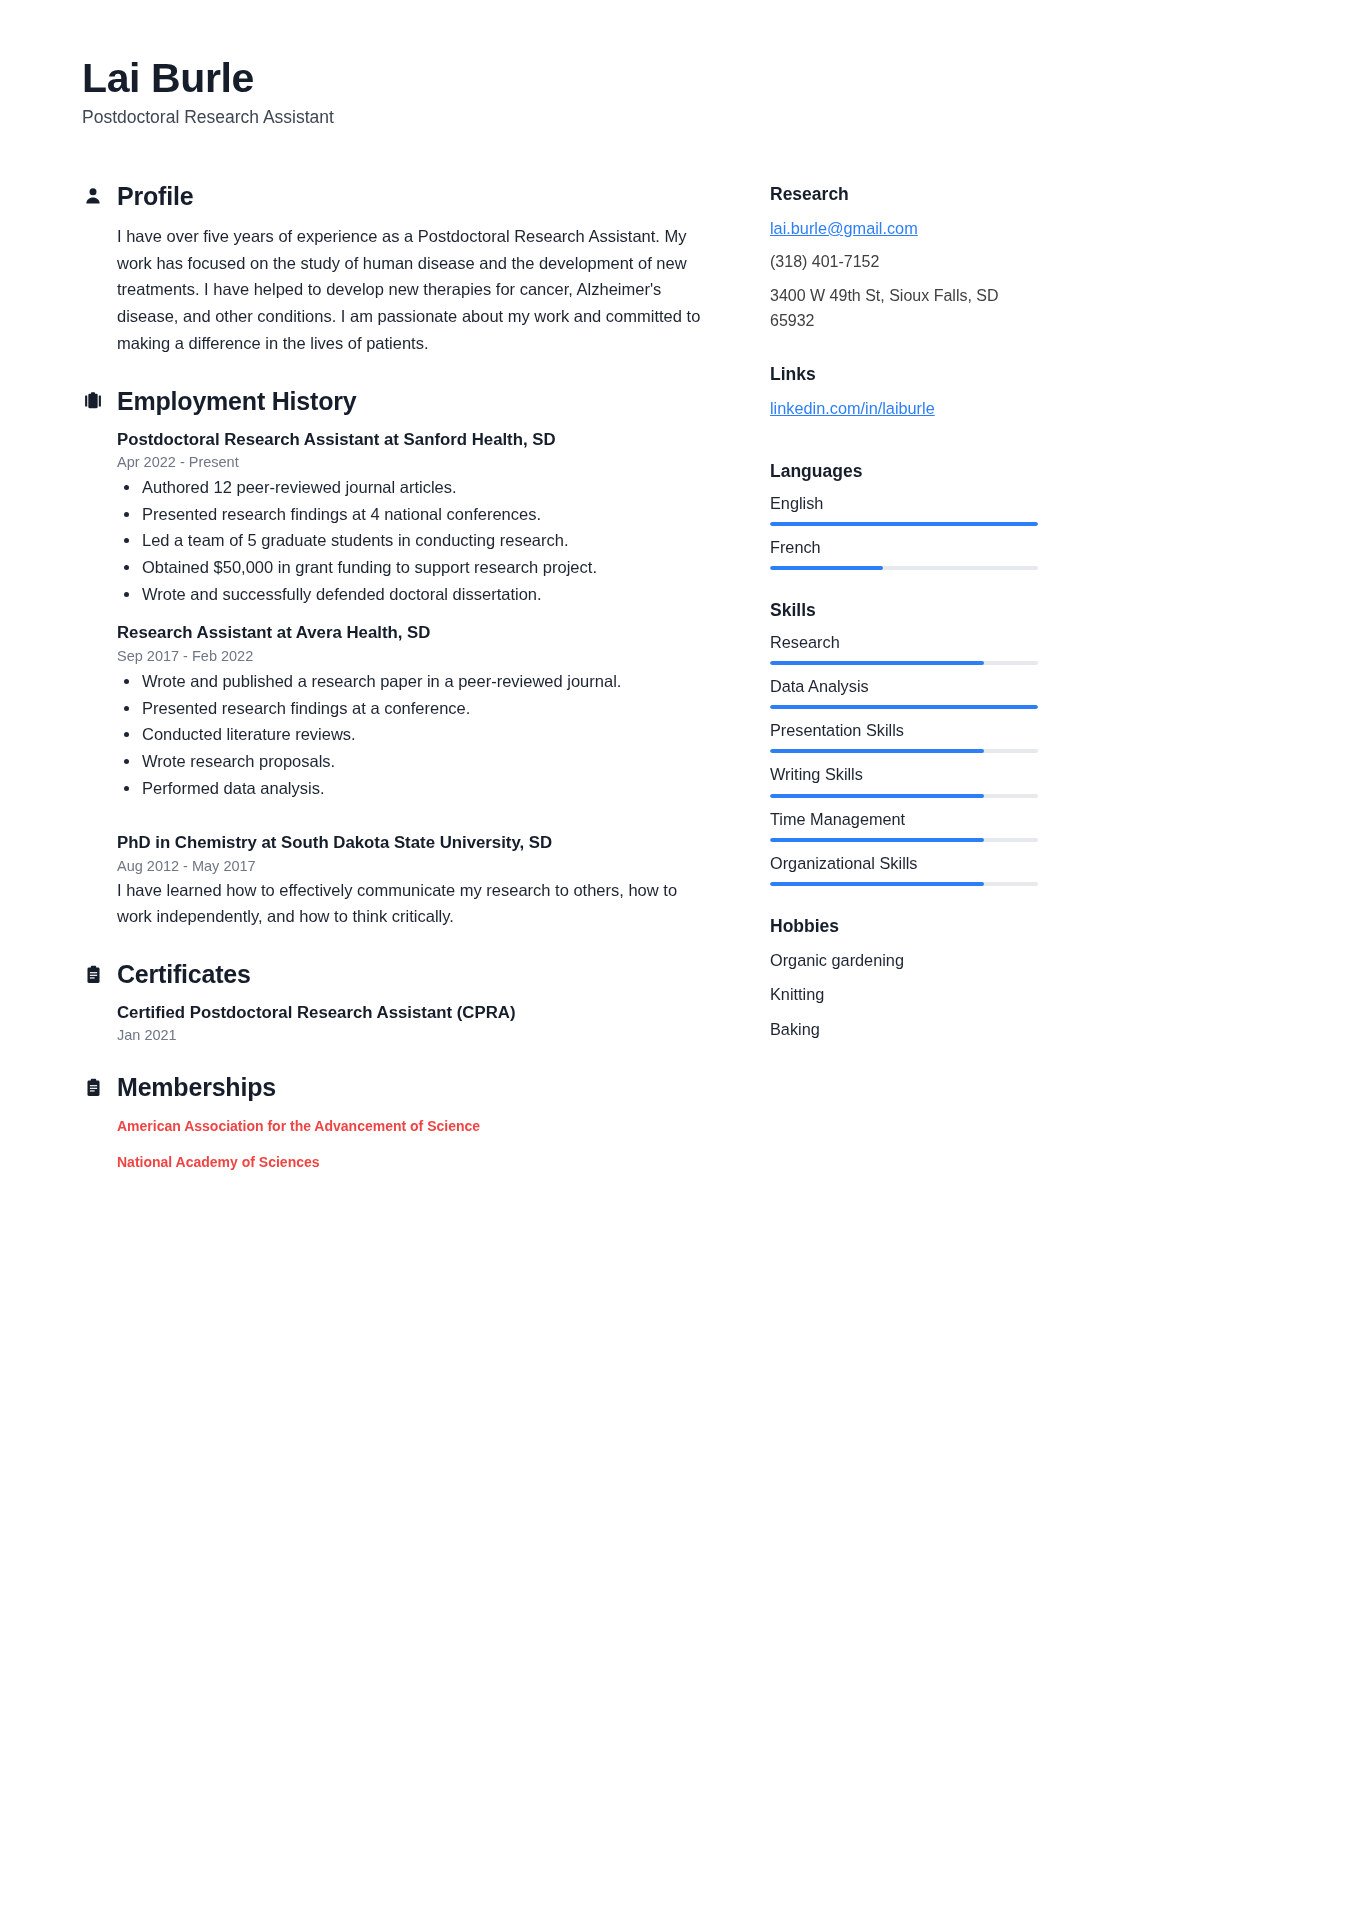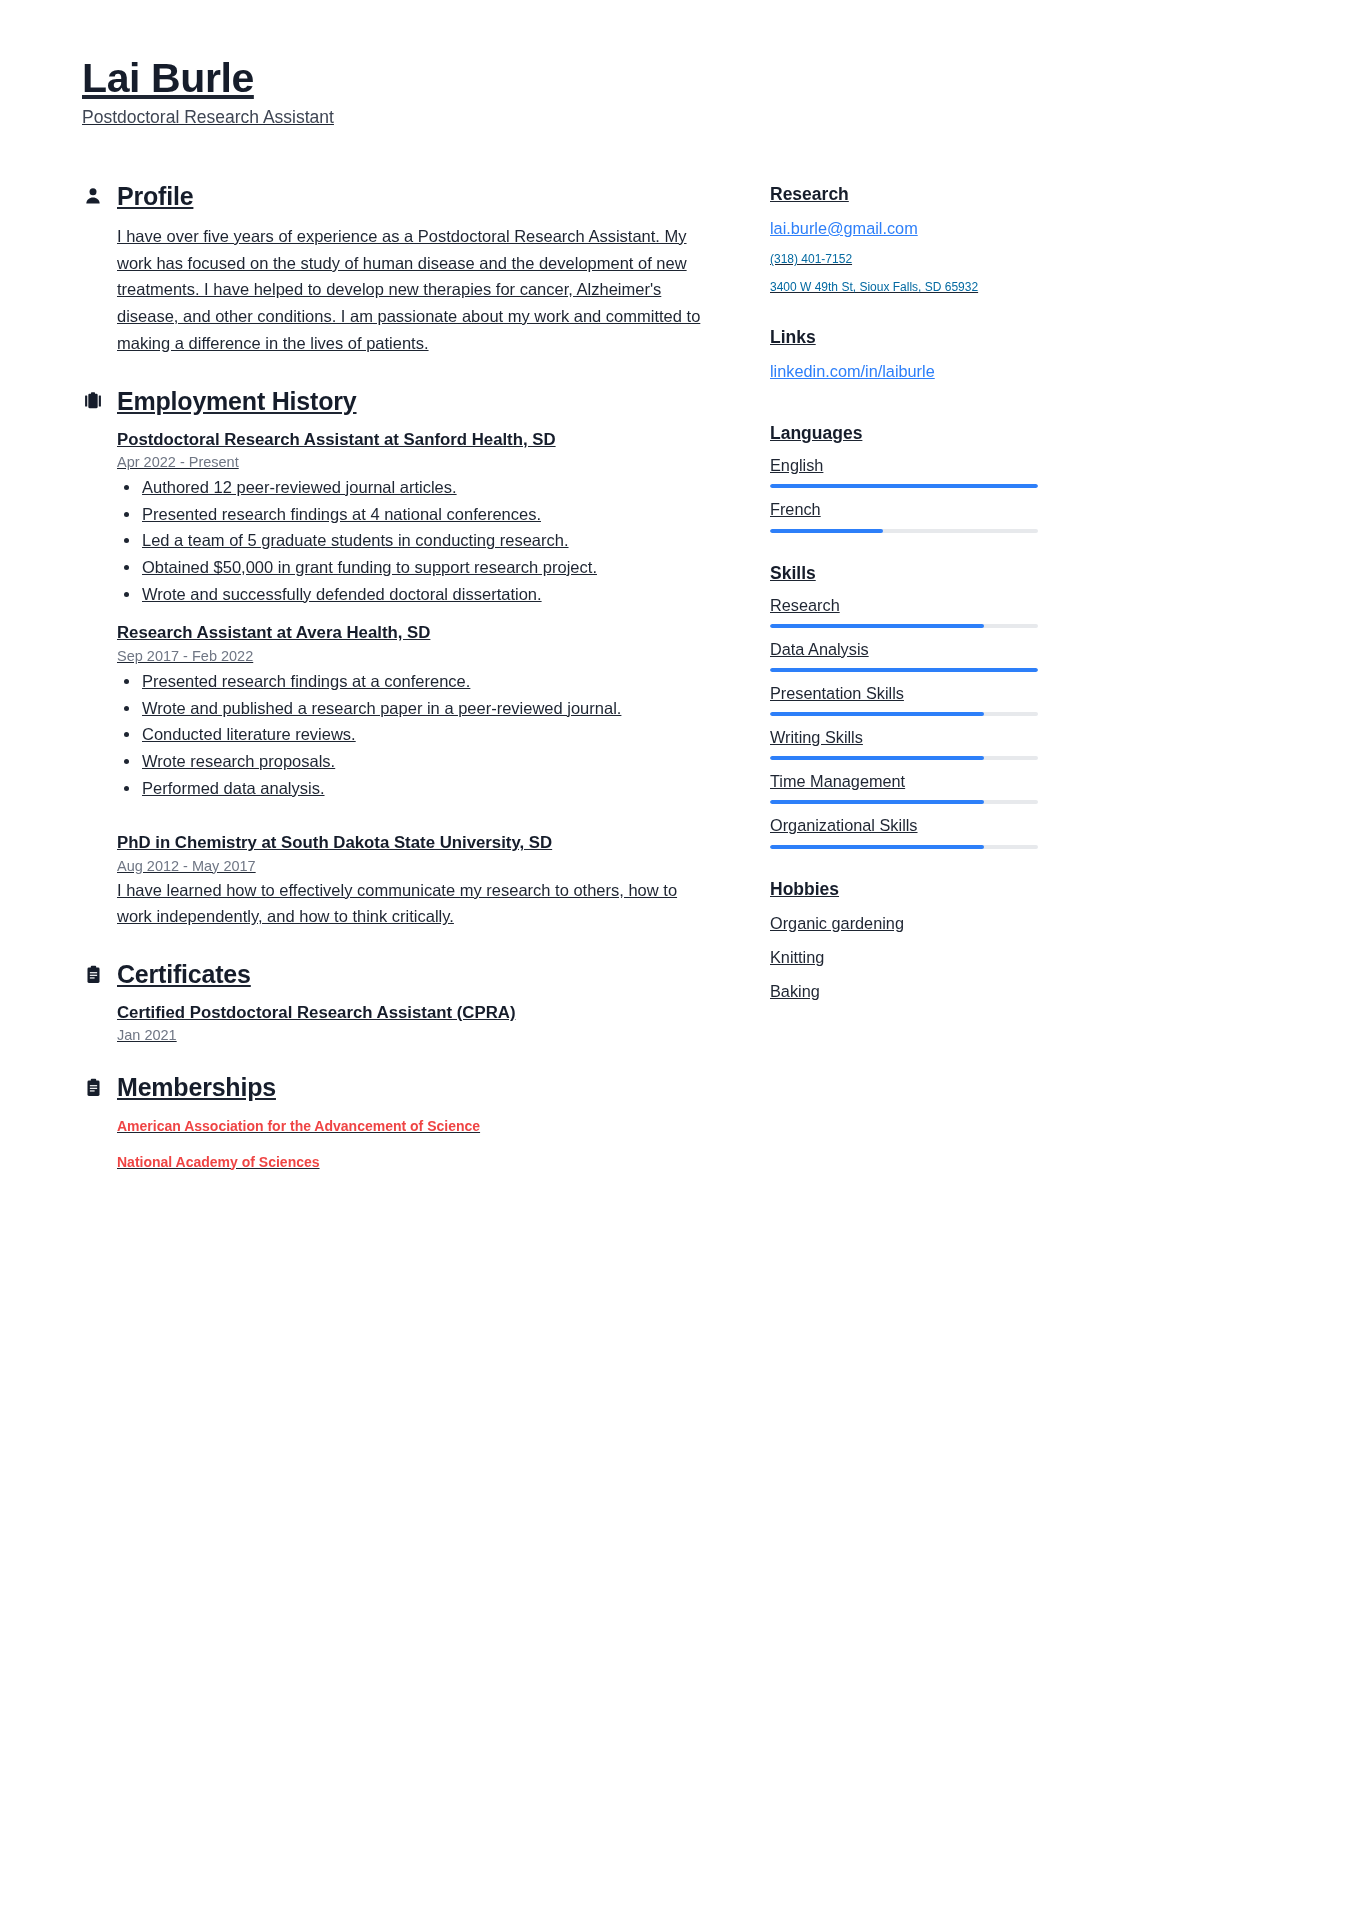--- a/index.html
+++ b/index.html
@@ -11,21 +11,20 @@
     font-family: "Liberation Sans", sans-serif;
     color: #1e2532;
     -webkit-font-smoothing: antialiased;
   }
   .page {
     position: relative;
     width: 1366px;
     min-height: 1931px;
     background: #ffffff;
     padding: 56px 120px 60px 82px;
-    text-decoration: underline;
   }
 
   
   .header { margin-bottom: 54px; }
   .full-name {
     font-size: 41px;
     font-weight: bold;
     letter-spacing: -0.4px;
     color: #161d2b;
     line-height: 1.12;
@@ -131,23 +130,23 @@
 
   
   .side-block { margin-bottom: 30px; }
   .side-title {
     font-size: 17.5px;
     font-weight: bold;
     color: #161d2b;
     margin-bottom: 11px;
   }
   .side-line {
-    font-size: 12px;
+    font-size: 16px;
     line-height: 1.56;
-    color: #0369a1;
+    color: #404040;
     margin-bottom: 9px;
   }
   .side-link {
     font-size: 16.3px;
     line-height: 1.56;
     color: #2d7ff9;
     text-decoration: underline;
     display: inline-block;
     margin-bottom: 9px;
     word-break: break-word;
@@ -232,22 +231,22 @@
               <li>Led a team of 5 graduate students in conducting research.</li>
               <li>Obtained $50,000 in grant funding to support research project.</li>
               <li>Wrote and successfully defended doctoral dissertation.</li>
             </ul>
           </div>
 
           <div class="entry">
             <div class="entry-title">Research Assistant at Avera Health, SD</div>
             <div class="entry-date">Sep 2017 - Feb 2022</div>
             <ul class="bullets">
+              <li>Wrote and published a research paper in a peer-reviewed journal.</li>
               <li>Presented research findings at a conference.</li>
-              <li>Wrote and published a research paper in a peer-reviewed journal.</li>
               <li>Conducted literature reviews.</li>
               <li>Wrote research proposals.</li>
               <li>Performed data analysis.</li>
             </ul>
           </div>
 
         </div>
       </div>
 
       <div class="section">

